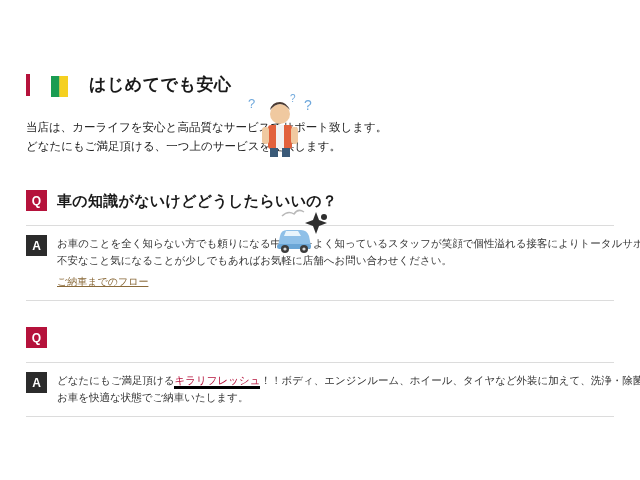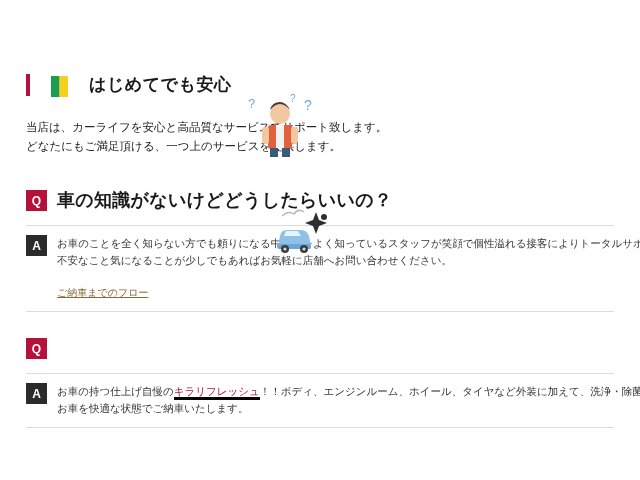--- a/index.html
+++ b/index.html
@@ -89,35 +89,35 @@
     font-size: 12px;
     font-weight: bold;
     display: flex;
     align-items: center;
     justify-content: center;
     line-height: 1;
   }
   .badge.q { background: #b5123b; }
   .badge.a { background: #2b2b2b; }
   .q-text {
-    font-size: 18px;
+    font-size: 15px;
     font-weight: bold;
     color: #1a1a1a;
     line-height: 21px;
     letter-spacing: 0.3px;
   }
   .a-body {
     font-size: 10.5px;
     color: #333333;
     line-height: 17px;
   }
   .a-body .line { white-space: nowrap; }
   .a-link {
     display: inline-block;
-    margin-top: 15px;
+    margin-top: 4px;
     font-size: 10px;
     color: #8a6a3a;
   }
   .hl {
     color: #b5123b;
     border-bottom: 3px solid #000000;
   }
 
   .spacer-1 { height: 34px; }
   .spacer-2 { height: 26px; }
@@ -173,21 +173,21 @@
 
     <div class="spacer-2"></div>
 
     <div class="qa-block">
       <div class="q-row">
         <div class="badge q">Q</div>
       </div>
       <div class="a-row">
         <div class="badge a">A</div>
         <div class="a-body">
-          <div class="line"><span>お車の持つ仕上げ自慢の</span><span class="hl">キラリフレッシュ</span><span>！！ボディ、エンジンルーム、ホイール、タイヤなど外装に加えて、洗浄・除菌・消臭まで内装も隅々まできれいにし、</span></div>
+          <div class="line"><span>どなたにもご満足頂ける</span><span class="hl">キラリフレッシュ</span><span>！！ボディ、エンジンルーム、ホイール、タイヤなど外装に加えて、洗浄・除菌・消臭まで内装も隅々まできれいにし、</span></div>
           <div class="line">お車を快適な状態でご納車いたします。</div>
         </div>
       </div>
     </div>
 
   </div>
 
   <div class="illus illus-1">
     <svg width="72" height="66" viewBox="0 0 72 66">
       <text x="2" y="16" font-family="Liberation Sans, sans-serif" font-size="13" fill="#6fa8dc">?</text>

